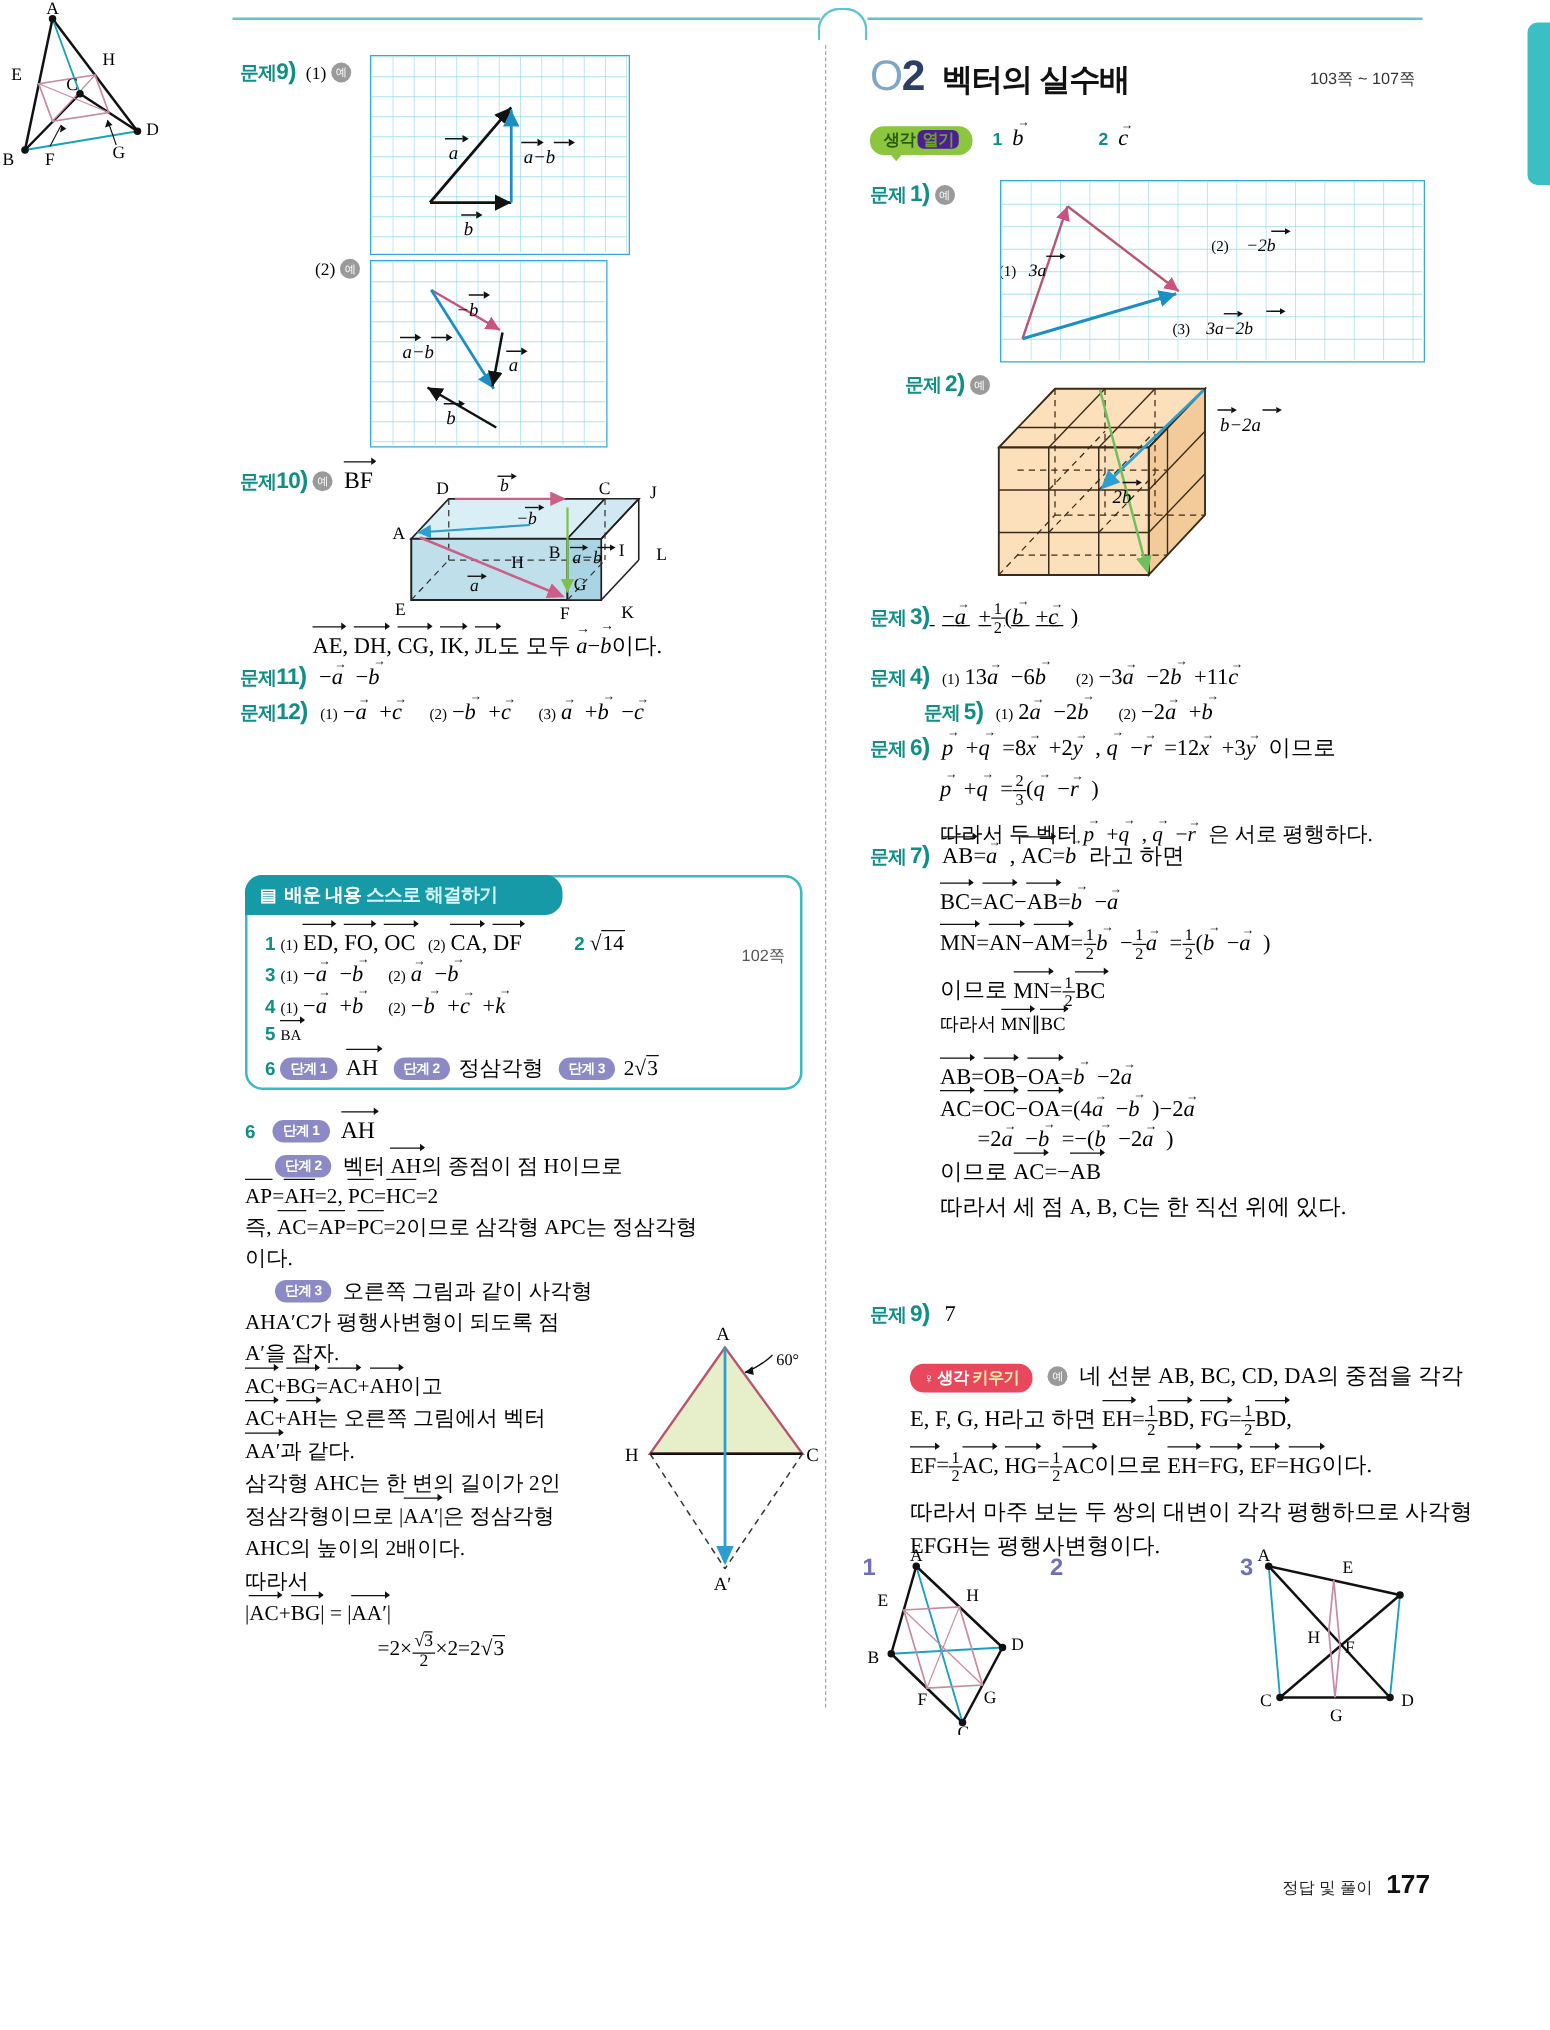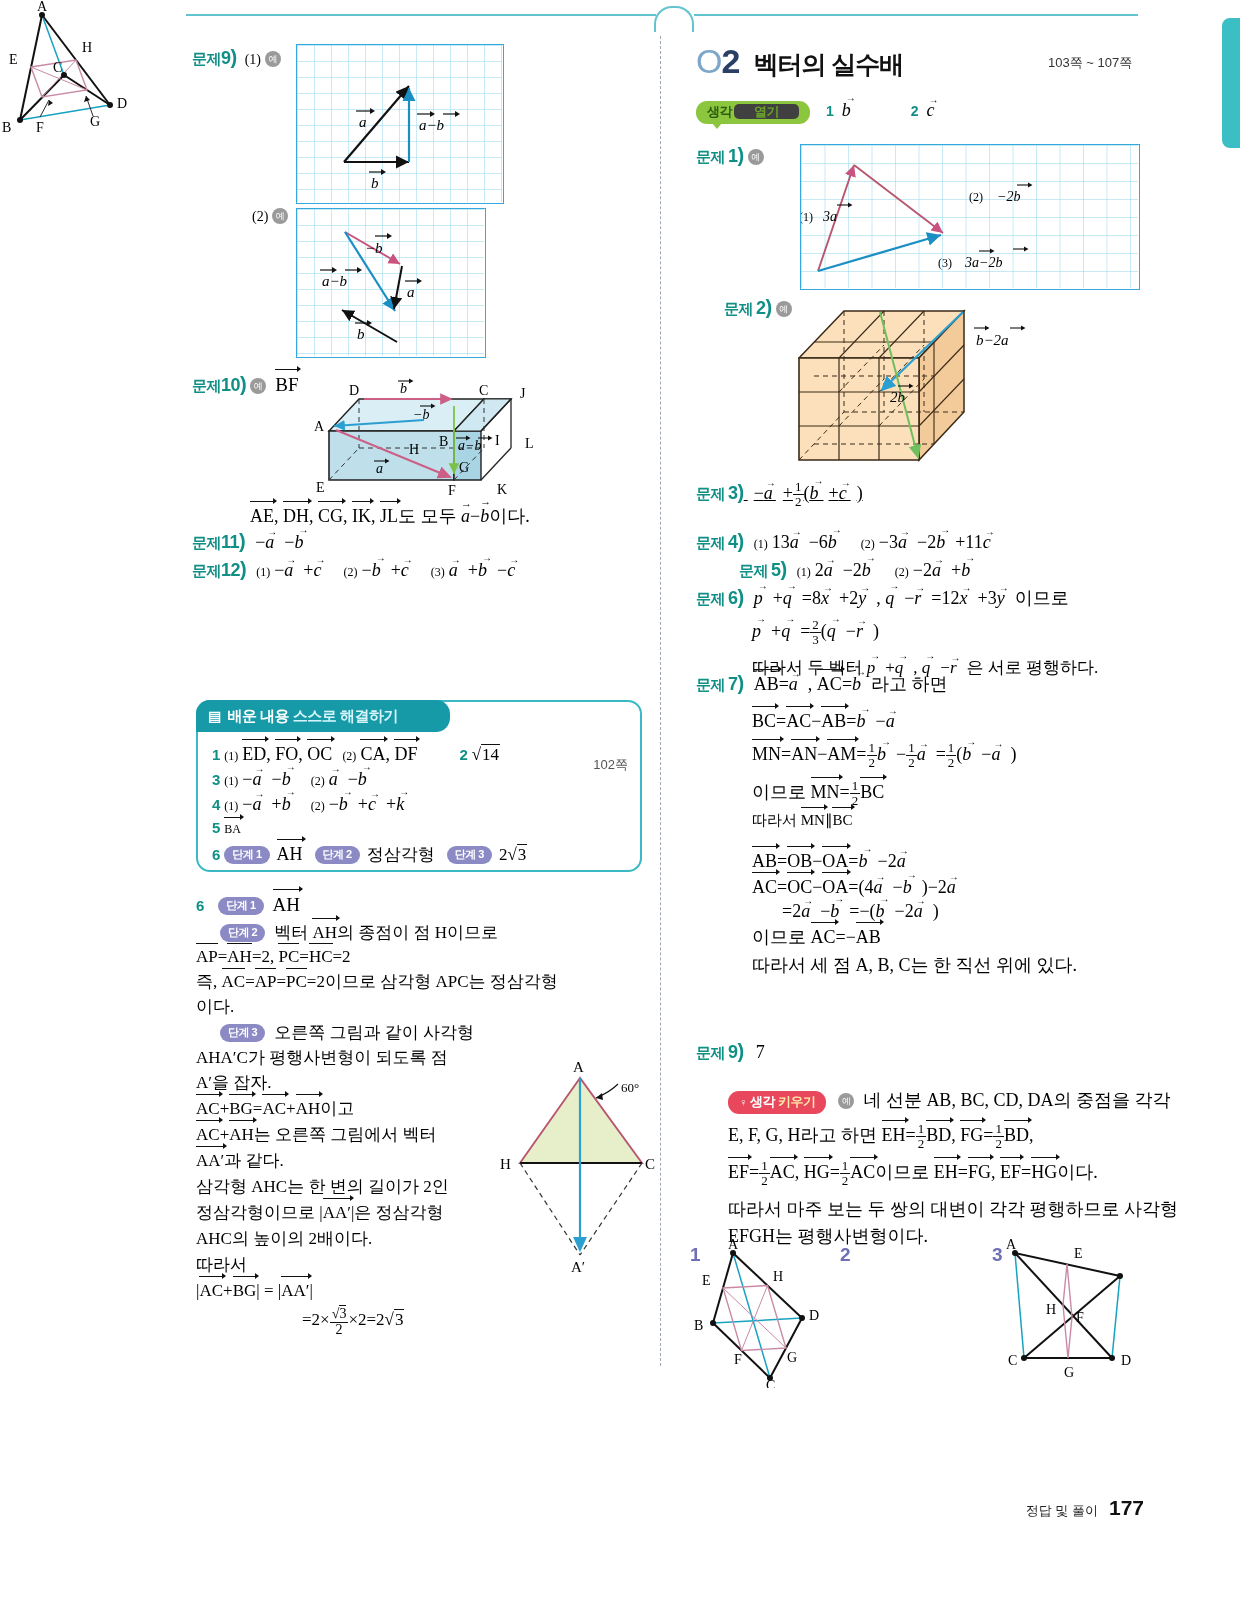--- a/index.html
+++ b/index.html
@@ -418,21 +418,21 @@
   </div>
 
   <div class="col" style="left:696px; top:42px;">
     <span class="chapno"><span class="o">O</span><span>2</span></span>
     <span class="chaptitle" style="margin-left:10px;">벡터의 실수배</span>
   </div>
   <div class="col pagerange" style="left:1048px; top:54px;">103쪽 ~ 107쪽</div>
 
   <div class="col" style="left:696px; top:100px;">
     <span class="badge-green">
-      <span class="dark">생각</span><span class="w" style="background:#404040;color:#6aa12a;border-radius:5px;padding:0 20px;margin-left:2px;">열기</span>
+      <span class="dark">생각</span><span class="w" style="background:#4c1d95;color:#6aa12a;border-radius:5px;padding:0 4px;margin-left:2px;">열기</span>
     </span>
     <span class="nsm" style="margin-left:12px;">1</span>
     <span class="math" style="font-size:18px;margin-left:4px;"><span class="mi">b</span><sup style="font-size:10px;position:relative;top:-8px;left:-5px">→</sup></span>
     <span class="nsm" style="margin-left:46px;">2</span>
     <span class="math" style="font-size:18px;margin-left:4px;"><span class="mi">c</span><sup style="font-size:10px;position:relative;top:-6px;left:-6px">→</sup></span>
   </div>
 
   <div class="col" style="left:696px; top:144px;">
     <span class="qlabel">
       <span>문제</span><span class="num" style="margin-left:3px;">1</span><span class="paren">)</span>

